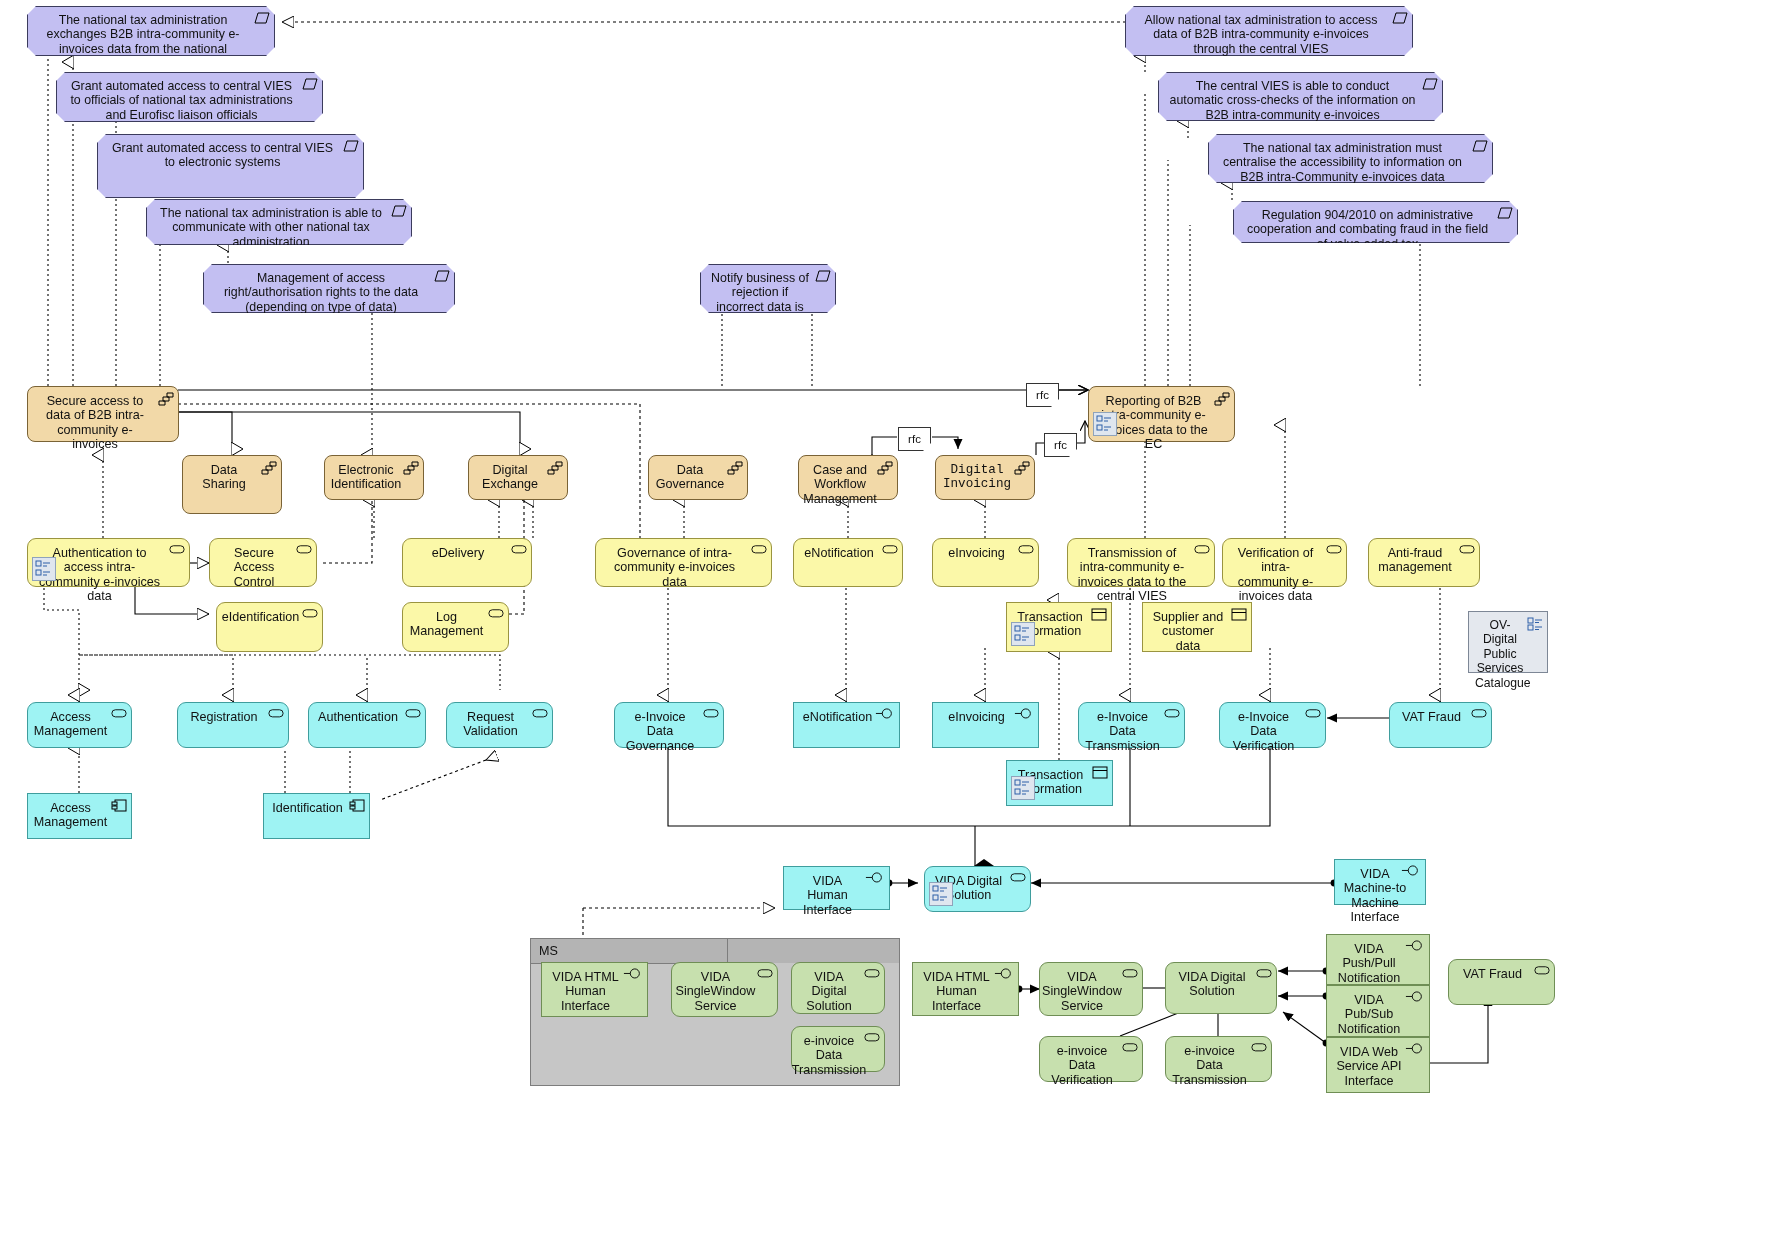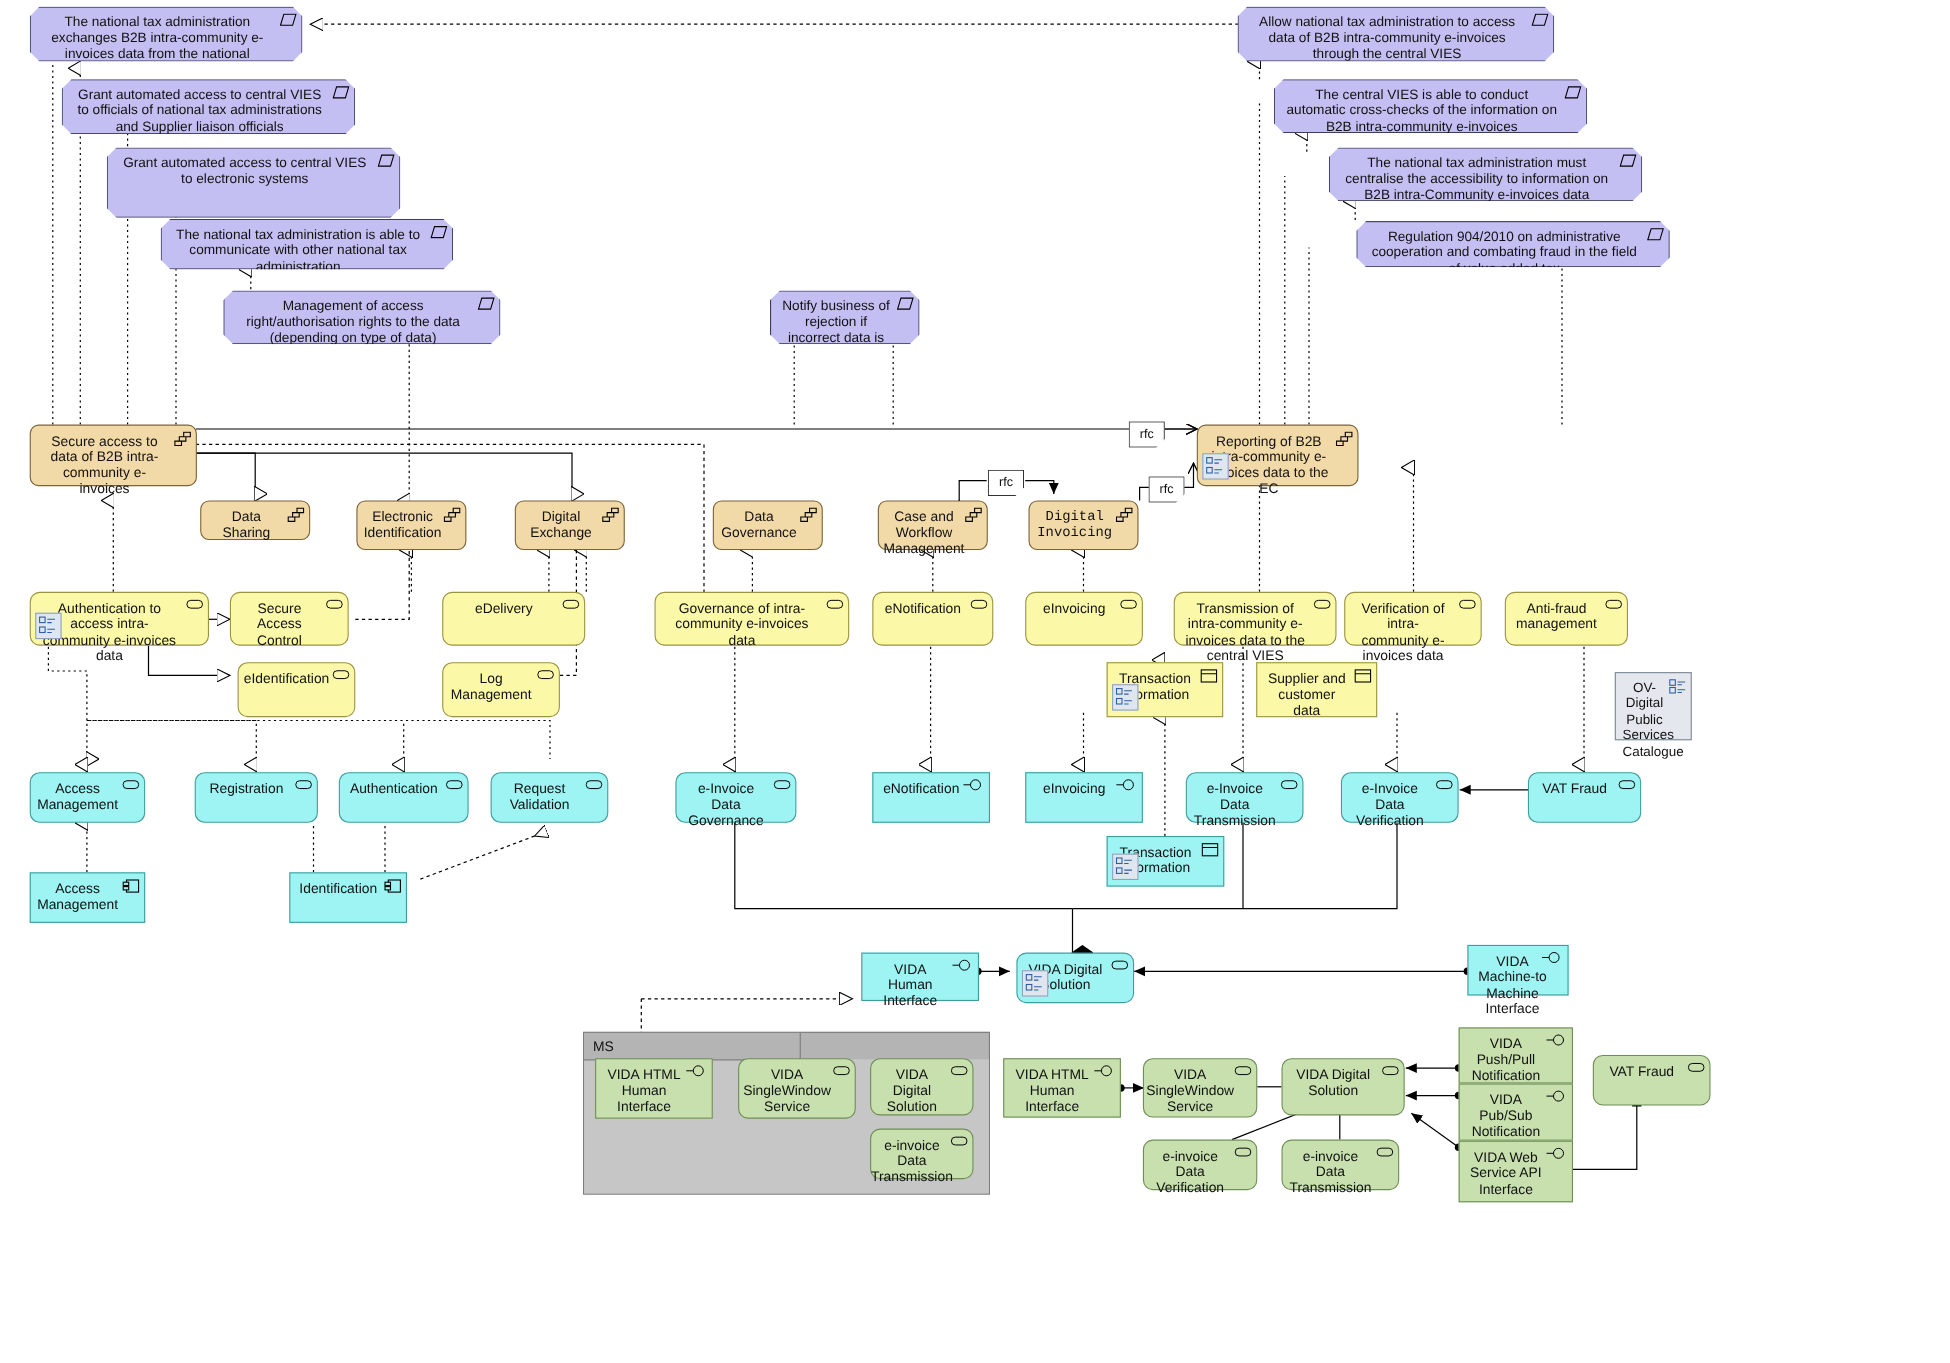--- a/index.html
+++ b/index.html
@@ -212,21 +212,21 @@
   <div class="node req" style="left:27px;top:6px;width:248px;height:50px;">
     <span class="lbl">The national tax administration exchanges B2B intra-community e-invoices data from the national electronic system to the central VIES</span>
     <span class="ico">
       <svg viewBox="0 0 16 12">
           <path d="M4,1 L15,1 L12,11 L1,11 Z" fill="none" stroke="#000"></path>
         </svg>
     </span>
   </div>
 
   <div class="node req" style="left:56px;top:72px;width:267px;height:50px;">
-    <span class="lbl">Grant automated access to central VIES to officials of national tax administrations and Supplier liaison officials</span>
+    <span class="lbl">Grant automated access to central VIES to officials of national tax administrations and Eurofisc liaison officials</span>
     <span class="ico">
       <svg viewBox="0 0 16 12">
           <path d="M4,1 L15,1 L12,11 L1,11 Z" fill="none" stroke="#000"></path>
         </svg>
     </span>
   </div>
 
   <div class="node req" style="left:97px;top:134px;width:267px;height:64px;">
     <span class="lbl">Grant automated access to central VIES to electronic systems</span>
     <span class="ico">
@@ -317,21 +317,21 @@
     </span>
     <span class="badge">
       <svg width="20" height="20" viewBox="0 0 20 20">
         <rect x="3" y="3" width="5" height="5" fill="none" stroke="#2d5fa8"></rect>
         <rect x="3" y="12" width="5" height="5" fill="none" stroke="#2d5fa8"></rect>
         <path d="M10,5 h7 M10,8 h4 M10,14 h7 M10,17 h4" stroke="#2d5fa8" fill="none"></path>
       </svg>
     </span>
   </div>
 
-  <div class="node cap" style="left:182px;top:455px;width:100px;height:36px;">
+  <div class="node cap" style="left:182px;top:455px;width:100px;height:59px;">
     <span class="lbl">Data Sharing</span>
     <span class="ico">
       <svg viewBox="0 0 16 14">
           <path d="M9,1 h6 v4 h-6 z M5,5 h6 v4 h-6 z M1,9 h6 v4 h-6 z" fill="none" stroke="#000"></path>
         </svg>
     </span>
   </div>
 
   <div class="node cap" style="left:324px;top:455px;width:100px;height:45px;">
     <span class="lbl">Electronic Identification</span>
@@ -514,21 +514,21 @@
   <div class="node dataY" style="left:1142px;top:602px;width:110px;height:50px;">
     <span class="lbl">Supplier and customer data</span>
     <span class="ico">
       <svg viewBox="0 0 16 13">
           <rect x="1" y="1" width="14" height="11" fill="none" stroke="#000"></rect>
           <path d="M1,4.5 h14" stroke="#000"></path>
         </svg>
     </span>
   </div>
 
-  <div class="catalogue" style="left:1468px;top:611px;width:70px;height:62px;">
+  <div class="catalogue" style="left:1468px;top:611px;width:80px;height:62px;">
     <span class="lbl">OV-Digital Public Services Catalogue</span>
     <span class="ico">
       <svg viewBox="0 0 16 14">
         <rect x="1" y="1" width="5" height="5" fill="none" stroke="#2d5fa8"></rect>
         <rect x="1" y="8" width="5" height="5" fill="none" stroke="#2d5fa8"></rect>
         <path d="M8,3 h7 M8,5.5 h4 M8,10 h7 M8,12.5 h4" stroke="#2d5fa8" fill="none"></path>
       </svg>
     </span>
   </div>
 

